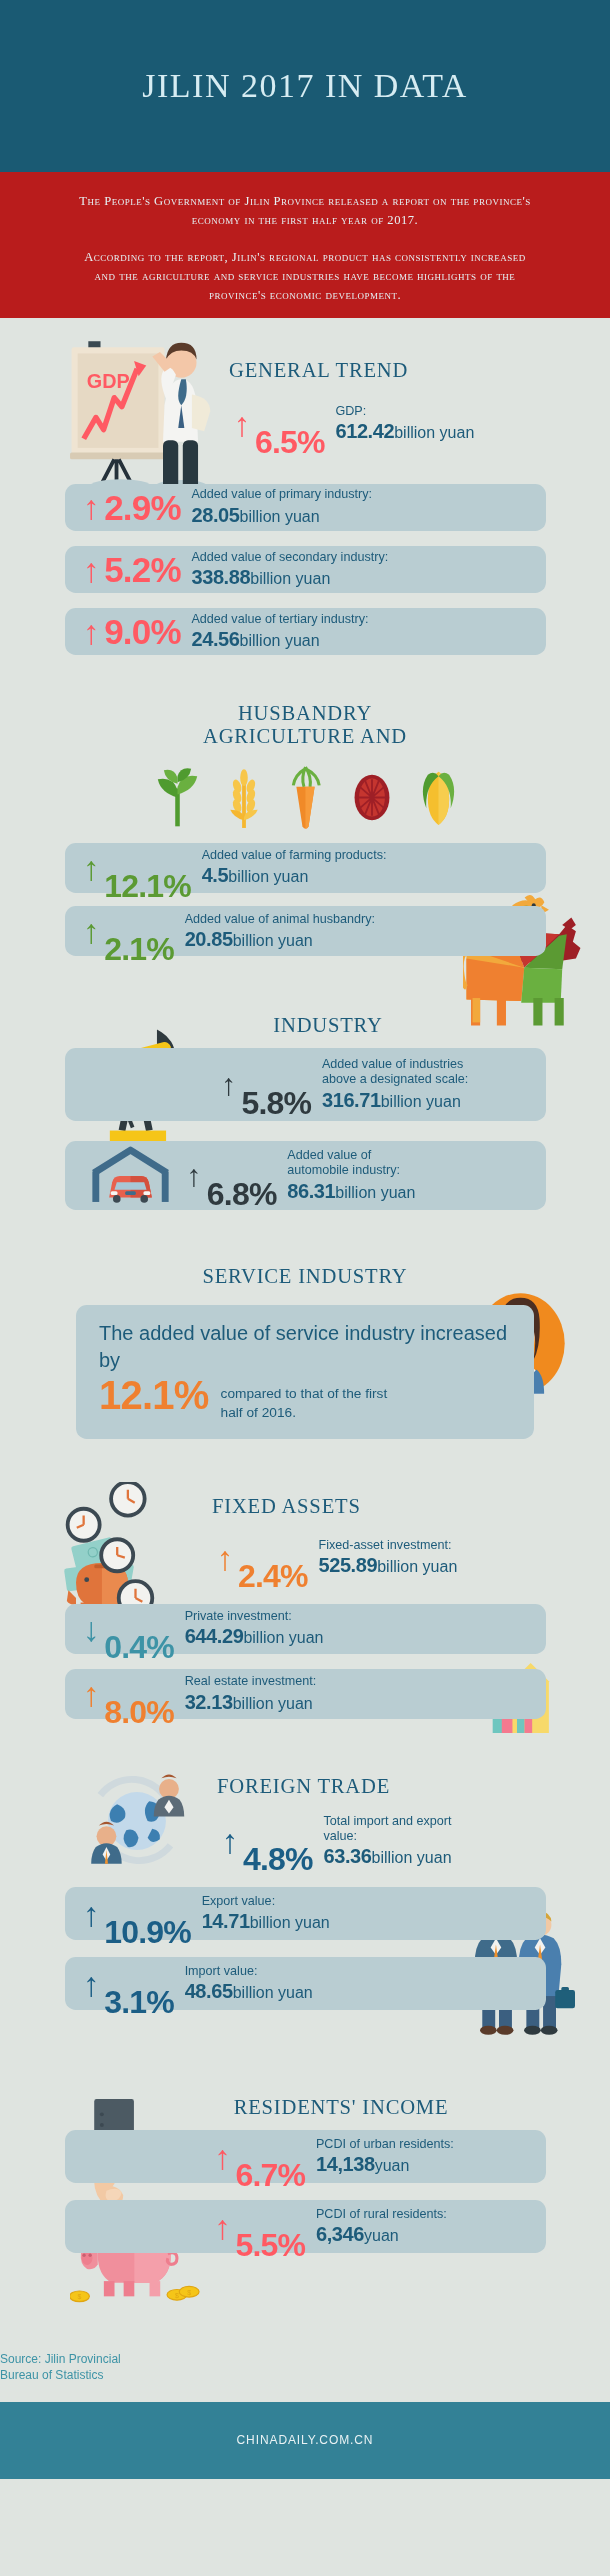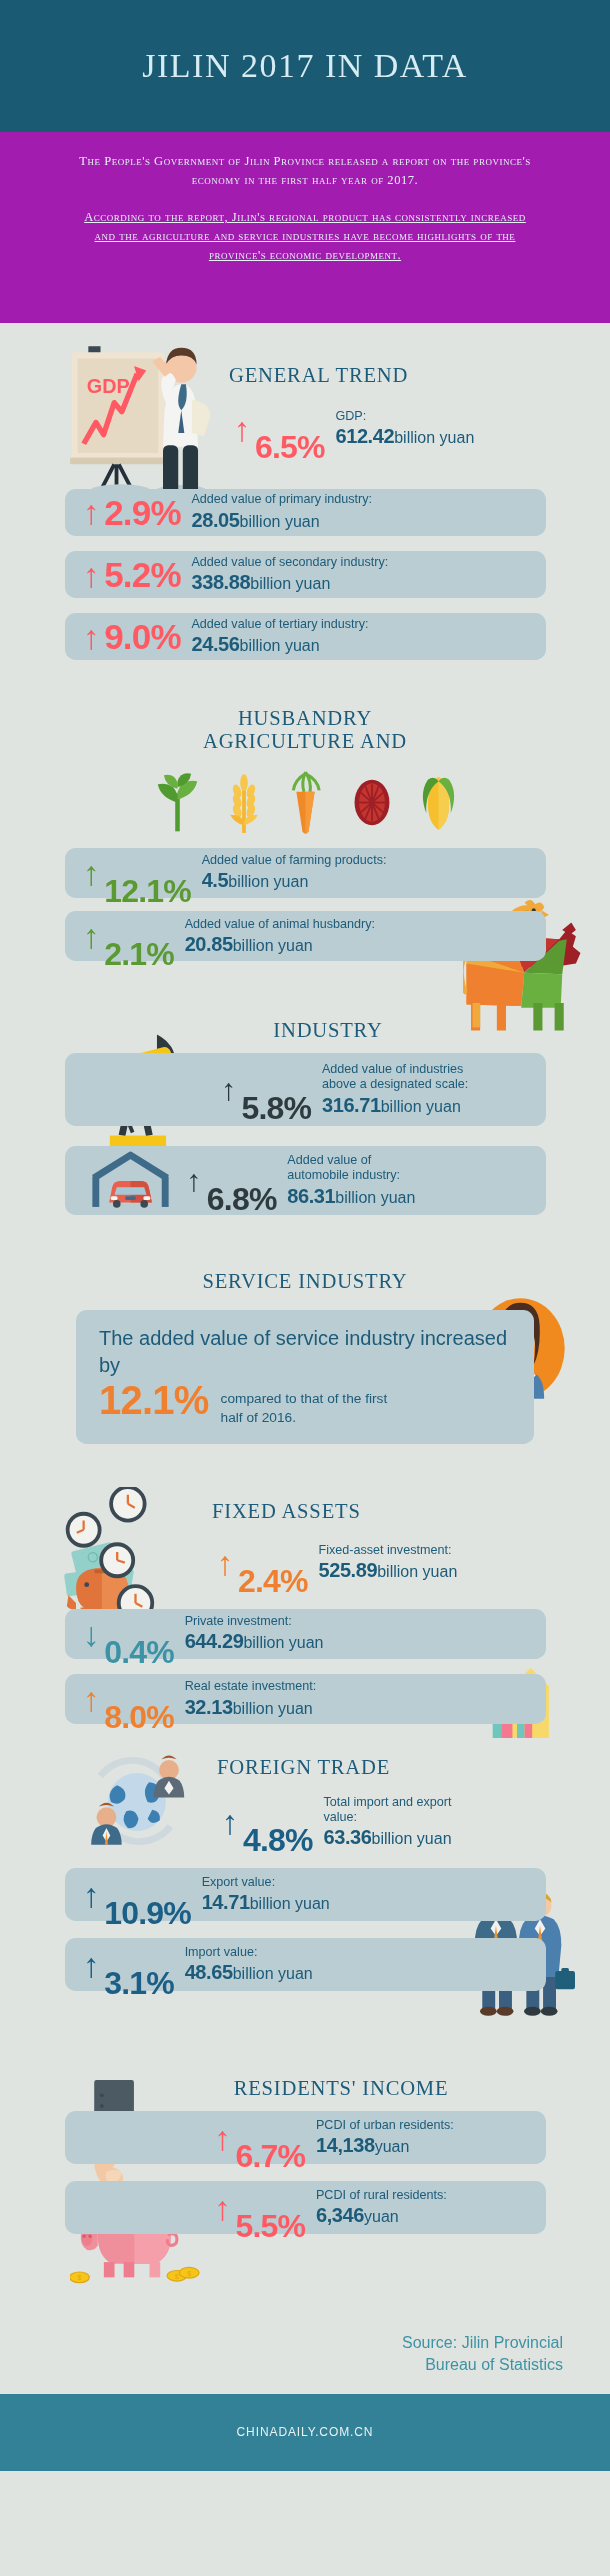--- a/index.html
+++ b/index.html
@@ -9,48 +9,48 @@
     background: #dfe4e0;
     width: 610px;
     height: 2576px;
     position: relative;
     overflow: hidden;
   }
 
   
   .hero {
     background: #1a5a73;
-    height: 132px;
+    height: 172px;
     display: flex;
     align-items: center;
     justify-content: center;
   }
   .hero-title {
     font-family: "Liberation Serif", serif;
     color: #d6ecf2;
     font-size: 34px;
     letter-spacing: 1.5px;
     text-align: center;
     font-weight: normal;
   }
   .intro {
-    background: #a21caf;
+    background: #b91c1c;
     padding: 20px 72px 26px 72px;
     text-align: center;
-    height: 191px;
+    height: 146px;
   }
   .intro p {
     font-family: "Liberation Serif", serif;
     color: #e6f2f5;
     font-size: 12.6px;
     line-height: 1.48;
     letter-spacing: 0.5px;
     font-variant: small-caps;
   }
-  .intro p.second { margin-top: 19px; text-decoration: underline; }
+  .intro p.second { margin-top: 19px; }
 
   
   .section { position: relative; }
   .sec-title {
     font-family: "Liberation Serif", serif;
     color: #1d5b7a;
     font-size: 20.6px;
     letter-spacing: 0.8px;
     text-align: center;
     font-weight: normal;
@@ -103,24 +103,23 @@
   .c-green { color: #5b9a33; }
   .c-dark  { color: #2f3a3f; }
   .c-orange{ color: #ef8030; }
   .c-teal  { color: #3d93a6; }
   .c-navy  { color: #1b5e86; }
 
   
   .illus { position: absolute; z-index: 1; pointer-events: none; }
 
   .footer-src {
-    text-align: right;
-    padding-right: 47px;
+    padding-right: 68px;
     color: #3d93a6;
-    font-size: 16px;
+    font-size: 12px;
     line-height: 1.35;
   }
   .footer-bar {
     background: #338196;
     height: 77px;
     display: flex;
     align-items: center;
     justify-content: center;
   }
   .footer-bar span {
@@ -491,21 +490,21 @@
       <div class="arrow c-orange">↑</div>
       <div class="pct big c-orange">8.0%</div>
       <div class="lbl">
         <div>Real estate investment:</div>
         <div><span class="val">32.13</span><span class="unit">billion yuan</span></div>
       </div>
     </div>
   </div>
 </div>
 
-<div class="section" style="padding-top:32px;">
+<div class="section" style="padding-top:56px;">
   <div style="position:relative;">
     <div class="illus" style="left:79px; top:-9.2px;">
       <svg width="122" height="107" viewBox="0 0 160 140">
         <path d="M28 38 a52 52 0 0 1 88 8" stroke="#cfd9dd" stroke-width="9" fill="none"></path>
         <polygon points="108,34 126,46 104,54" fill="#cfd9dd"></polygon>
         <path d="M120 104 a52 52 0 0 1 -88 -10" stroke="#cfd9dd" stroke-width="9" fill="none"></path>
         <polygon points="42,108 24,94 46,88" fill="#cfd9dd"></polygon>
         <circle cx="76" cy="72" r="38" fill="#c3d9ea"></circle>
         <g fill="#3c7fb1">
           <path d="M50 50 q14 6 10 18 q-8 10 -18 4 q-6 -14 8 -22z"></path>

